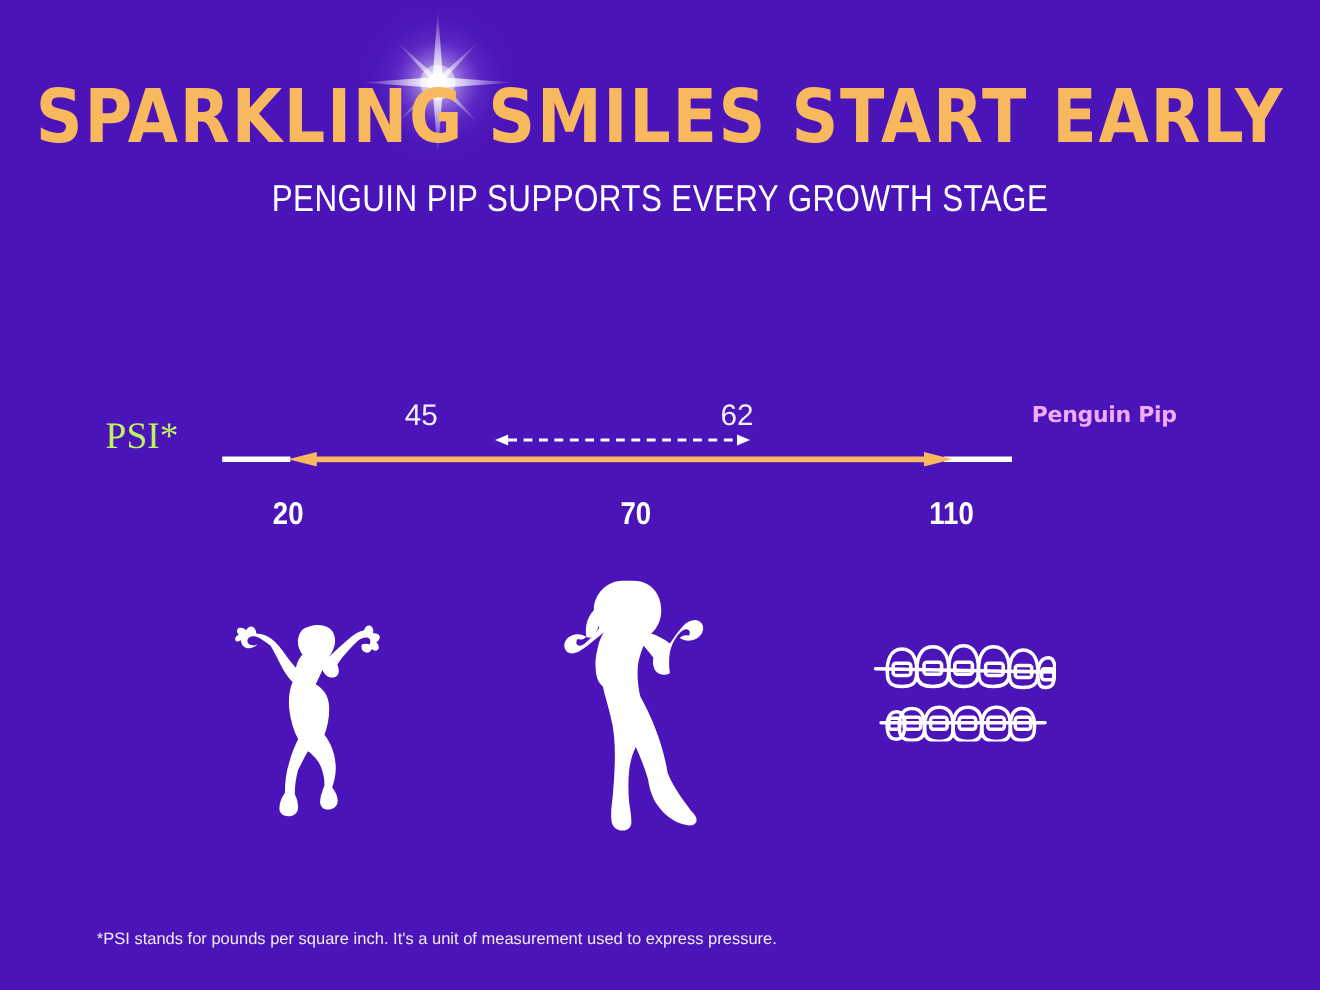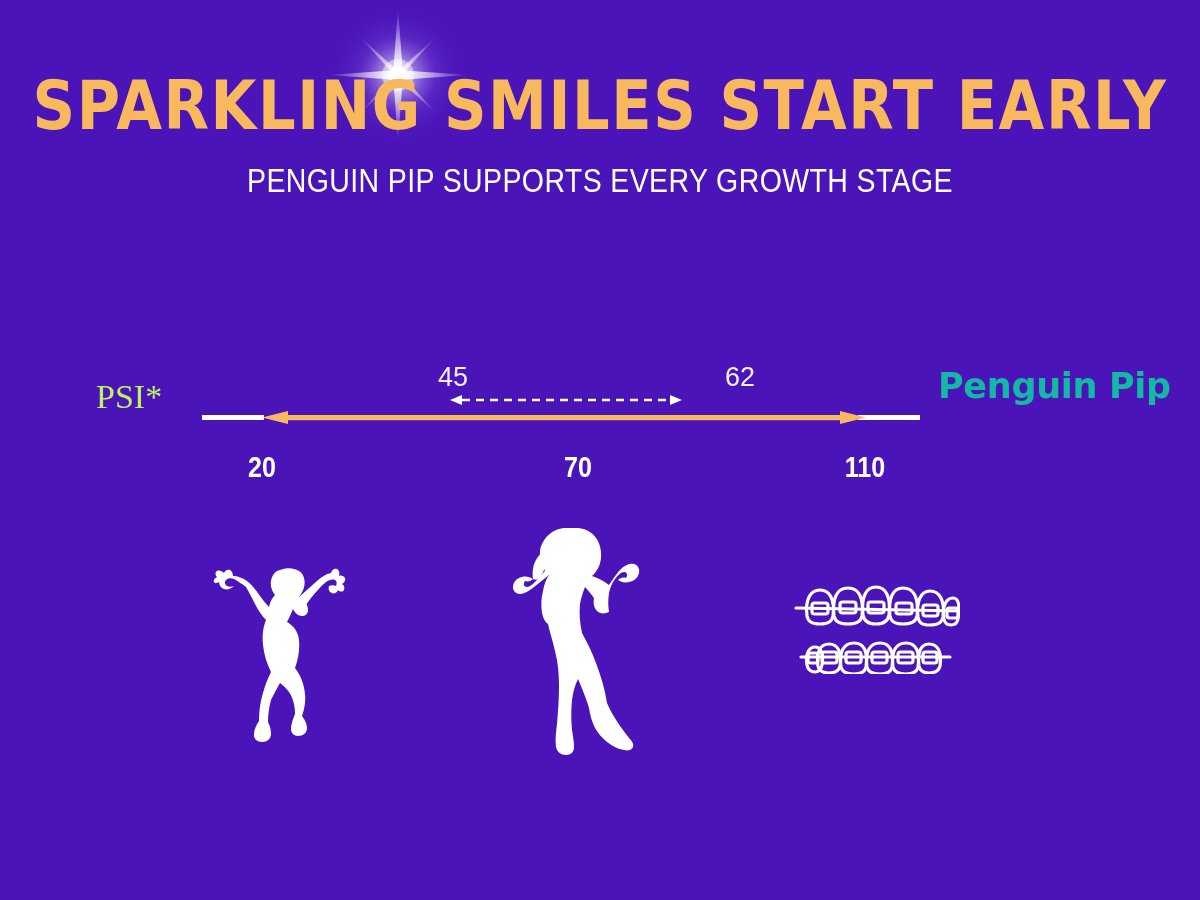--- a/index.html
+++ b/index.html
@@ -115,21 +115,21 @@
   .tick-70  { left: 528px; width: 100px; }
   .tick-110 { left: 815px; width: 100px; }
 
   .inner-label {
     position: absolute;
     top: 32px;
     font-family: "Liberation Sans", sans-serif;
     font-size: 27px;
     font-weight: 400;
     color: #f2eef8;
-    text-align: right;
+    text-align: left;
     white-space: nowrap;
   }
   .inner-45 { left: 368px; width: 100px; }
   .inner-75 { left: 655px; width: 100px; }
 
   .dashed-range {
     position: absolute;
     left: 448px;
     top: 61px;
     width: 236px;
@@ -145,23 +145,23 @@
   .legend-regular {
     font-family: "Liberation Sans", sans-serif;
     font-size: 25px;
     font-weight: 400;
     color: #f3eefb;
     white-space: nowrap;
     line-height: 1.1;
   }
   .legend-brand {
     font-family: "DejaVu Sans", sans-serif;
-    font-size: 35px;
+    font-size: 20px;
     font-weight: 700;
-    color: #14b8a6;
+    color: #f0abfc;
     white-space: nowrap;
     line-height: 1.15;
     margin-top: 6px;
     letter-spacing: -0.3px;
   }
 
   
   .fig { position: absolute; }
   .fig-toddler { left: 198px; top: 552px; width: 170px; height: 200px; }
   .fig-teen    { left: 486px; top: 522px; width: 180px; height: 238px; }
@@ -349,13 +349,14 @@
 
       <rect x="32" y="74" width="15" height="11" rx="2.5"></rect>
       <rect x="56" y="74" width="15" height="11" rx="2.5"></rect>
       <rect x="82" y="74" width="15" height="11" rx="2.5"></rect>
       <rect x="108" y="74" width="15" height="11" rx="2.5"></rect>
       <rect x="133" y="74" width="14" height="11" rx="2.5"></rect>
       <rect x="18" y="75" width="10" height="10" rx="2.5"></rect>
     </g>
   </svg>
 
+  <div class="footnote">*PSI stands for pounds per square inch. It's a unit of measurement used to express pressure.</div>
 </div>
 
 </body></html>

